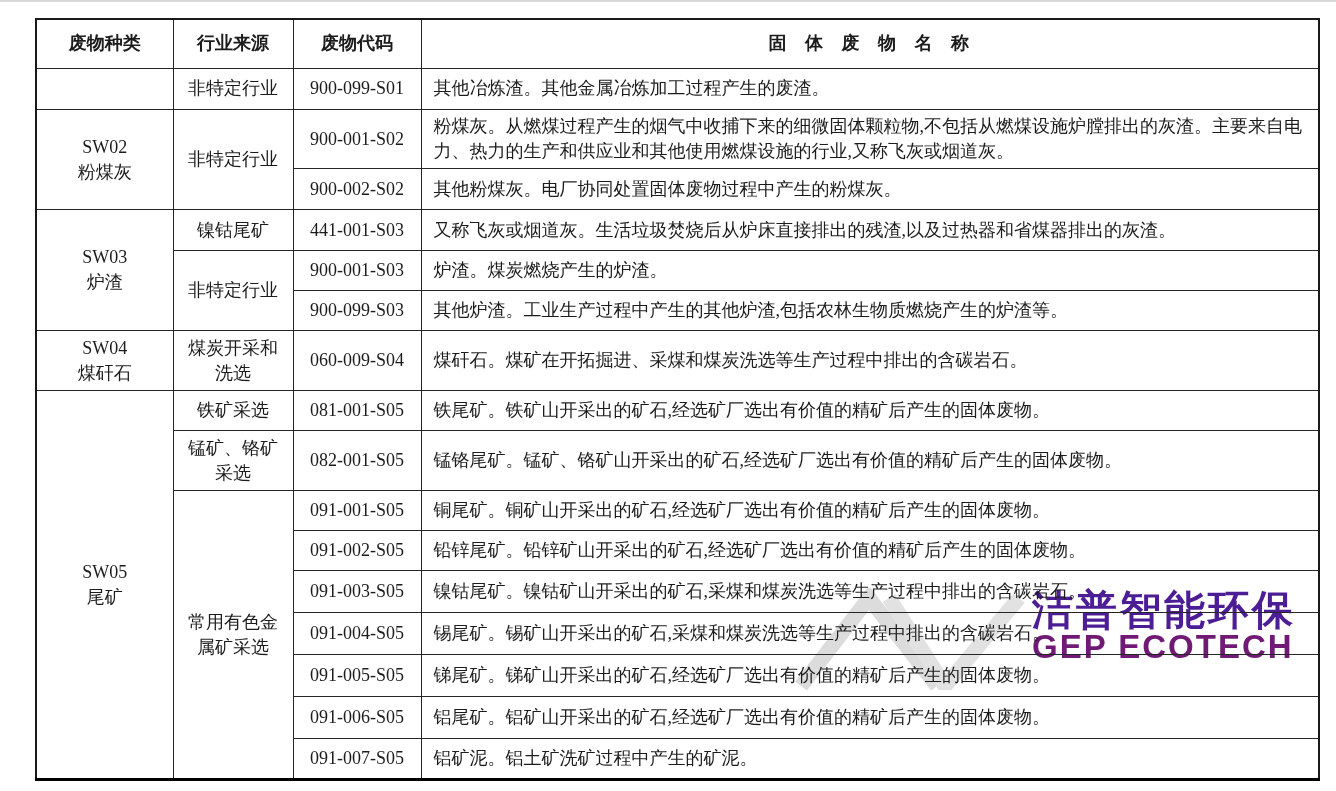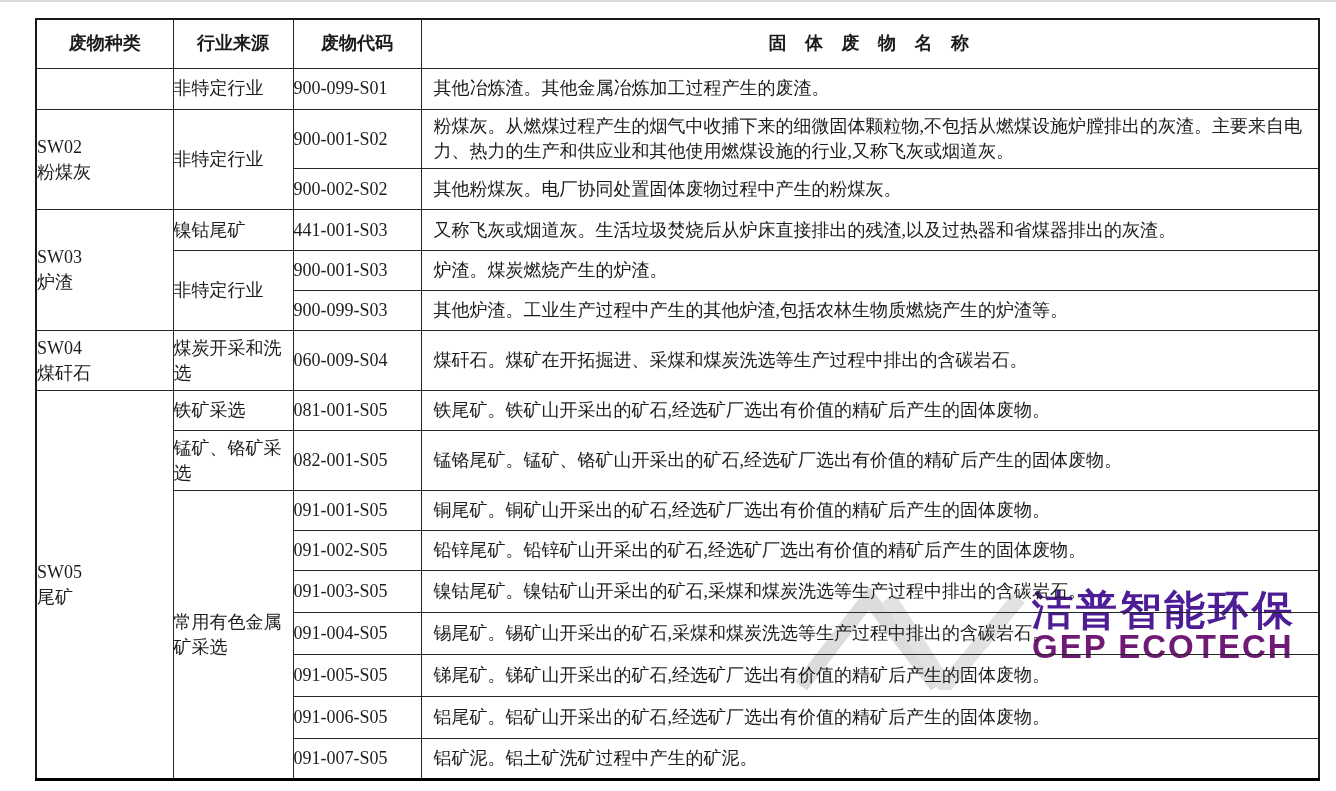--- a/index.html
+++ b/index.html
@@ -12,25 +12,25 @@
   table.waste{
     border-collapse:collapse;table-layout:fixed;width:1283px;
     background:transparent;border:2px solid #1a1a1a;border-bottom:3px solid #000;
   }
   col.c-kind{width:137px;}
   col.c-industry{width:120px;}
   col.c-code{width:128px;}
   col.c-name{width:898px;}
   th,td{
     border:1px solid #262626;font-size:18px;line-height:1.4;
-    padding:2px 0;background:transparent;vertical-align:middle;
+    padding:2px 6px;background:transparent;vertical-align:middle;
   }
   th{font-weight:bold;text-align:center;height:44px;font-size:18px;}
   th.name-h{word-spacing:10px;letter-spacing:2px;}
-  td.center{text-align:left;}
+  td.center{text-align:center;}
   td.name{text-align:left;padding:4px 12px;margin-top:6px;}
   td.multiline{white-space:pre-line;}
   tr.h40{height:40px;}
   tr.h41{height:41px;}
   tr.h42{height:42px;}
   tr.h58{height:58px;}
   tr.h60{height:60px;}
   
   .watermark{position:absolute;z-index:0;pointer-events:none;}
   .wm-logo{left:793px;top:586px;}

